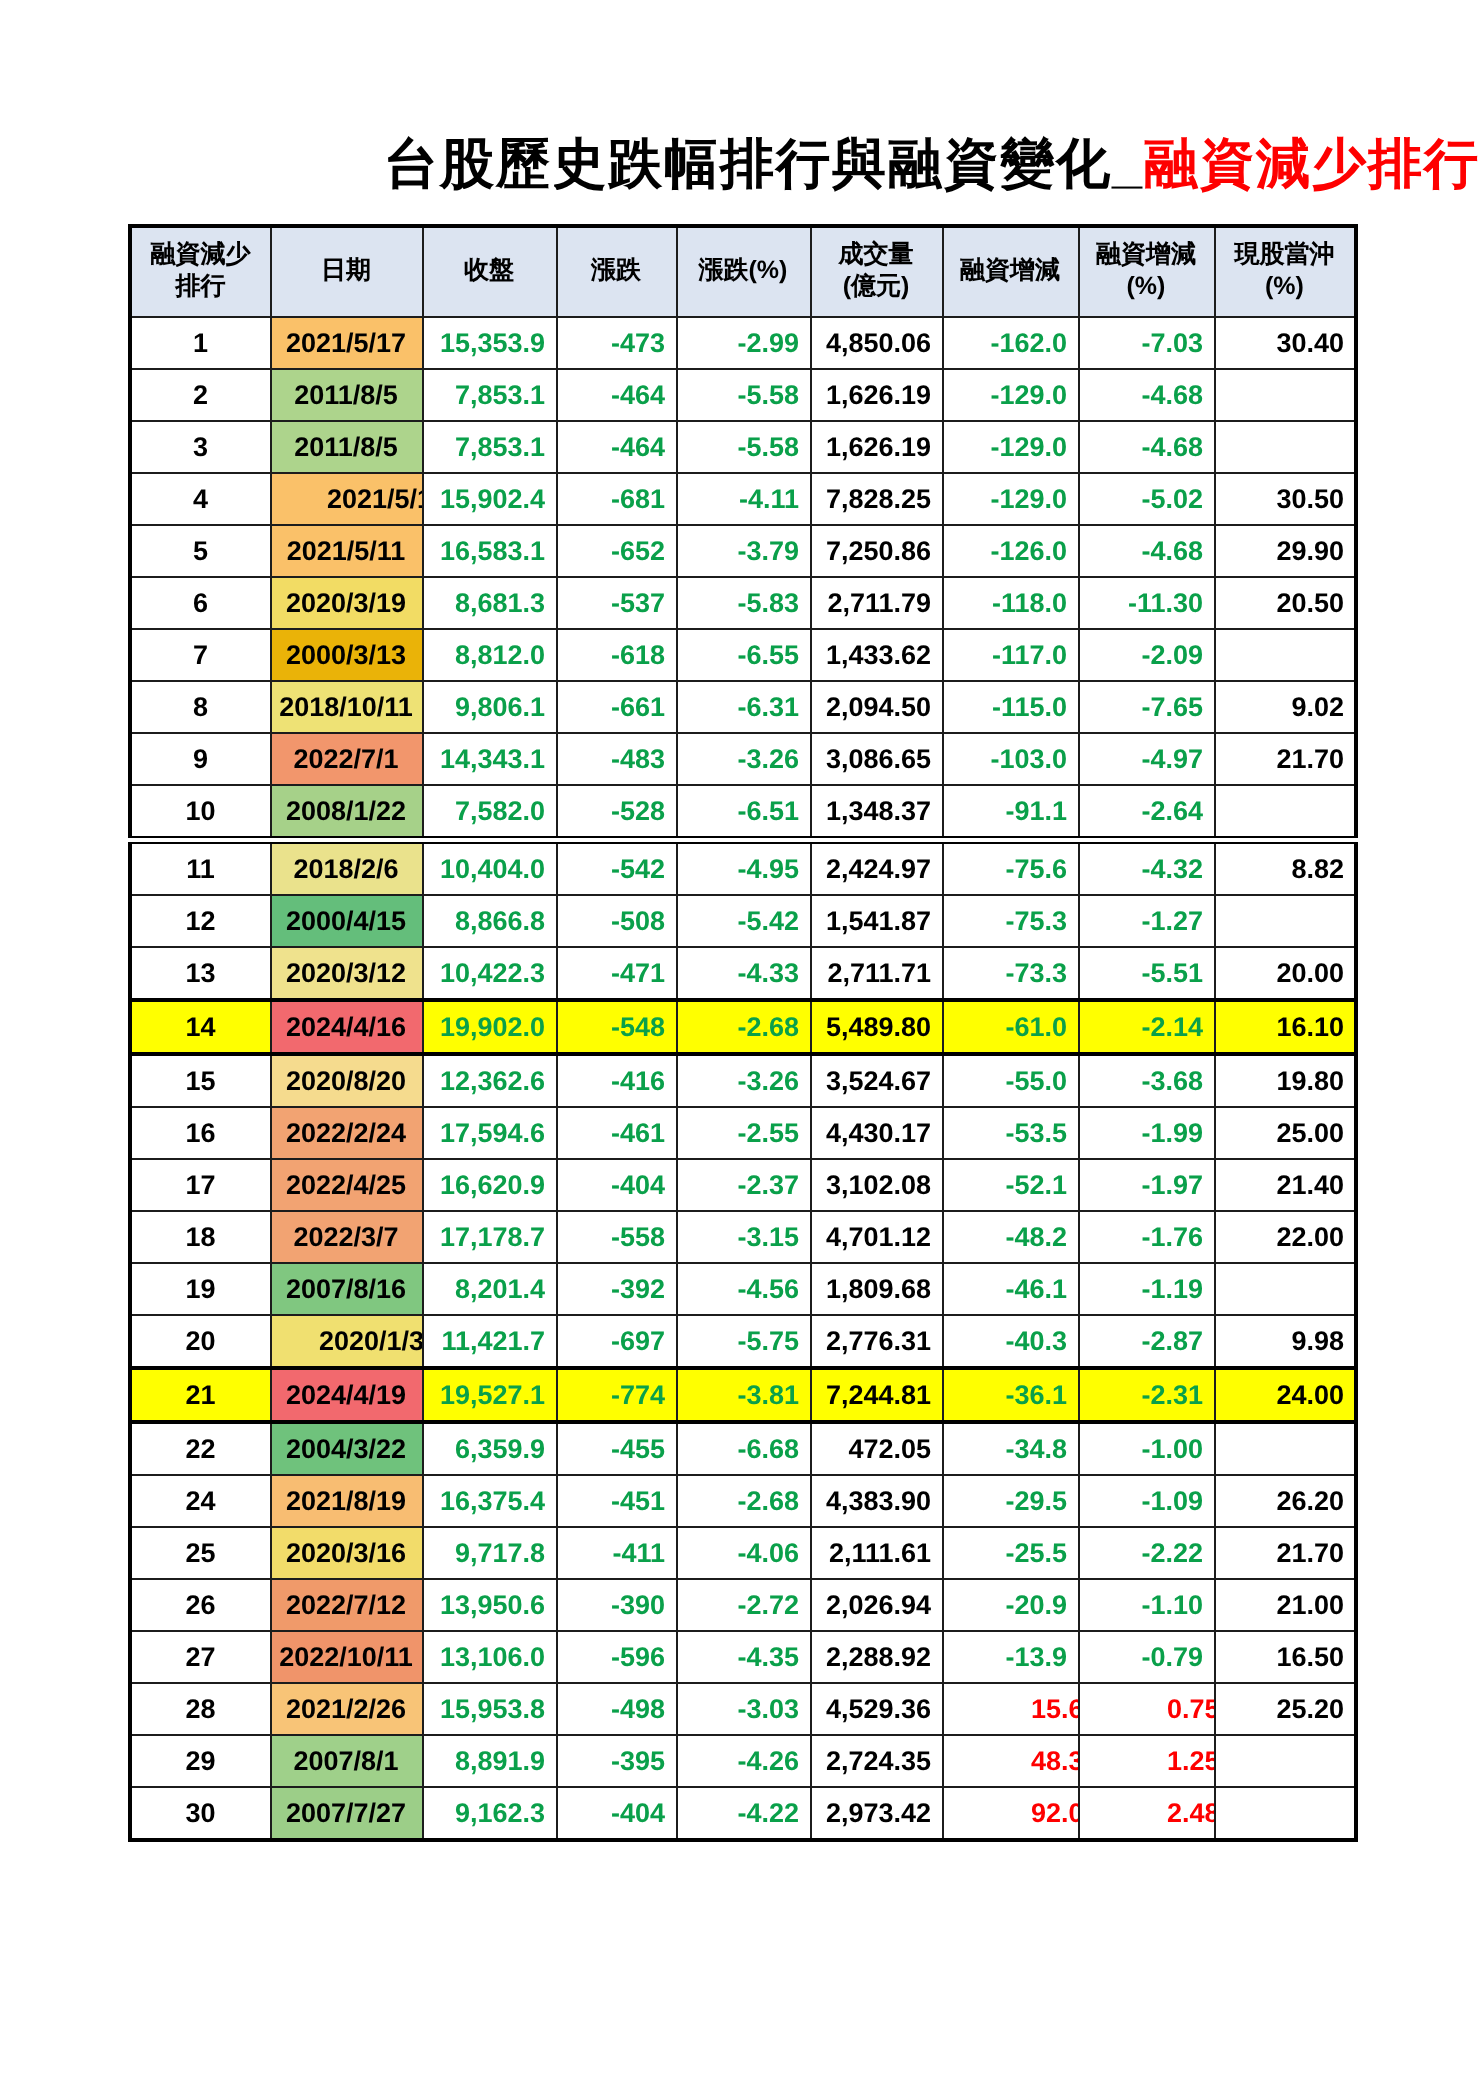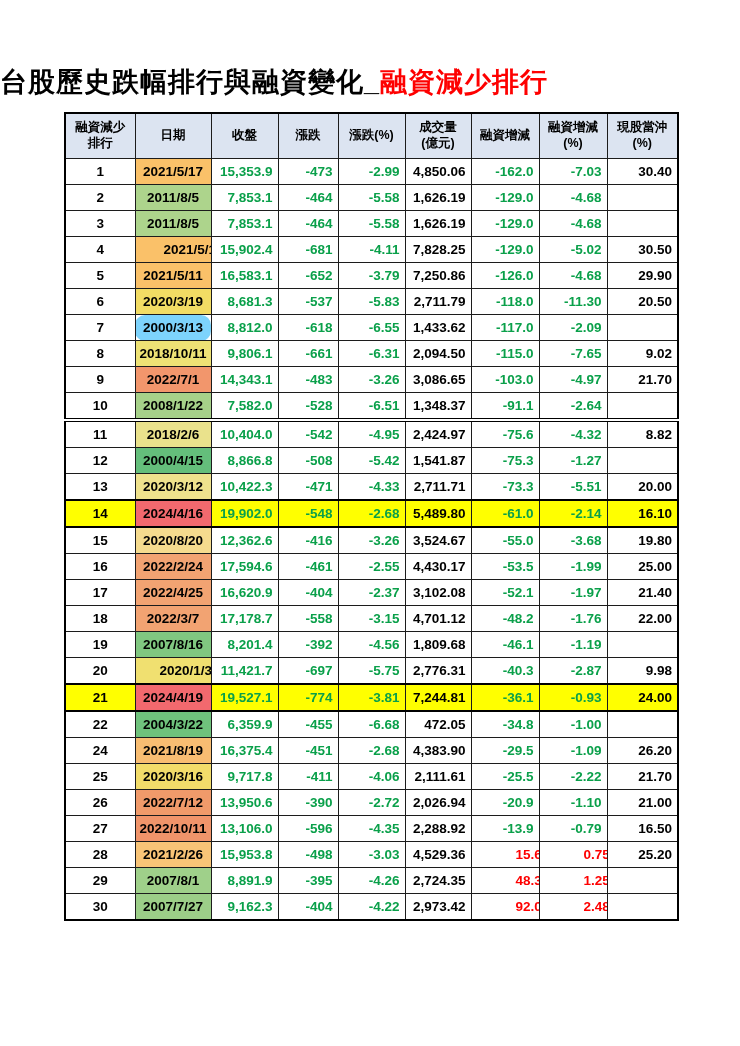--- a/index.html
+++ b/index.html
@@ -3,21 +3,21 @@
 <meta charset="utf-8">
 <style>
   html,body{margin:0;padding:0;background:#ffffff;}
   body{
     width:740px;height:1046px;position:relative;
     font-family:"Liberation Sans","DejaVu Sans",sans-serif;
     -webkit-font-smoothing:antialiased;
   }
   .page-title{
     margin:64px 0 12px 0;
-    text-align:left;
+    text-align:right;
     font-size:27px;
     font-weight:bold;
     letter-spacing:1px;
     color:#000;
   }
   .page-title .red{color:#fe0000;}
   table.rank-table{
     border-collapse:collapse;
     table-layout:fixed;
     margin-left:64px;
@@ -153,21 +153,21 @@
         <td class="num green">8,681.3</td>
         <td class="num green">-537</td>
         <td class="num green">-5.83</td>
         <td class="num">2,711.79</td>
         <td class="num green">-118.0</td>
         <td class="num green">-11.30</td>
         <td class="num">20.50</td>
       </tr>
       <tr>
         <td class="rank">7</td>
-        <td class="date" style="background: #7dd3fc; border-radius: 10px;">2000/3/13</td>
+        <td class="date" style="background: #eab308;">2000/3/13</td>
         <td class="num green">8,812.0</td>
         <td class="num green">-618</td>
         <td class="num green">-6.55</td>
         <td class="num">1,433.62</td>
         <td class="num green">-117.0</td>
         <td class="num green">-2.09</td>
         <td class="num"></td>
       </tr>
       <tr>
         <td class="rank">8</td>
@@ -313,21 +313,21 @@
         <td class="num">9.98</td>
       </tr>
       <tr class="hl">
         <td class="rank">21</td>
         <td class="date" style="background: rgb(242, 105, 110);">2024/4/19</td>
         <td class="num green">19,527.1</td>
         <td class="num green">-774</td>
         <td class="num green">-3.81</td>
         <td class="num">7,244.81</td>
         <td class="num green">-36.1</td>
-        <td class="num green">-0.93</td>
+        <td class="num green">-2.31</td>
         <td class="num">24.00</td>
       </tr>
       <tr>
         <td class="rank">22</td>
         <td class="date" style="background: rgb(111, 194, 124);">2004/3/22</td>
         <td class="num green">6,359.9</td>
         <td class="num green">-455</td>
         <td class="num green">-6.68</td>
         <td class="num">472.05</td>
         <td class="num green">-34.8</td>

